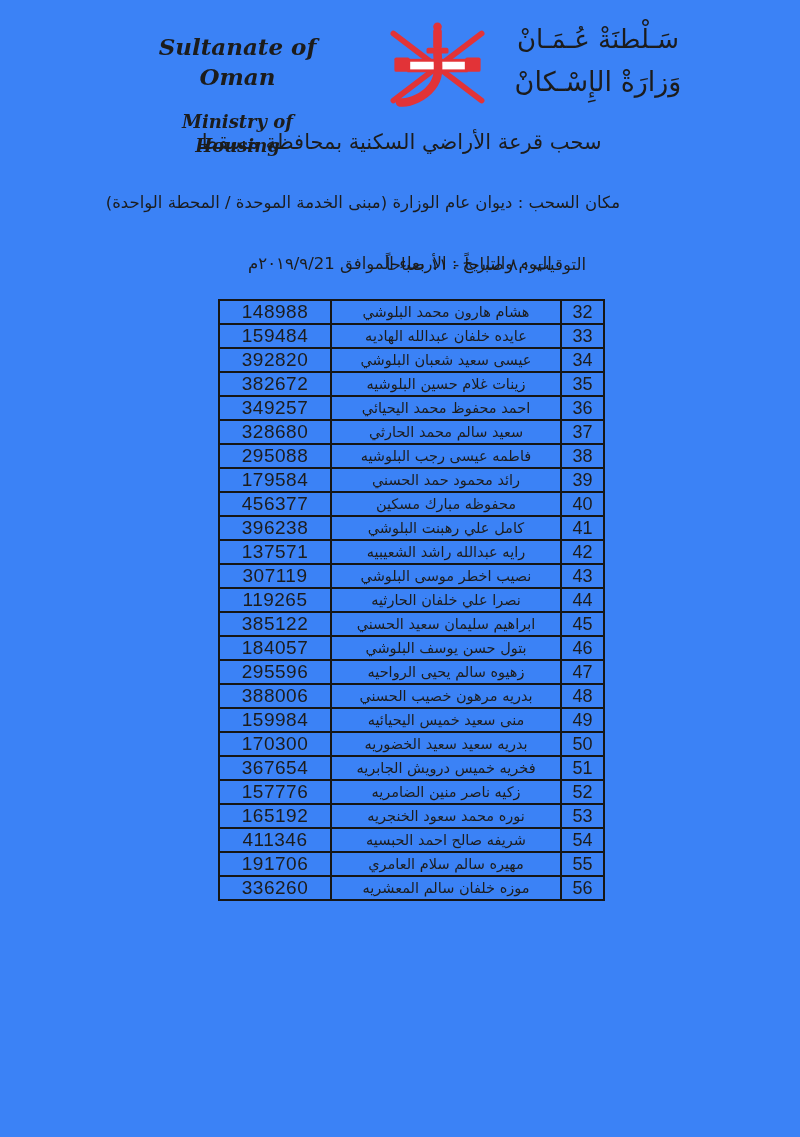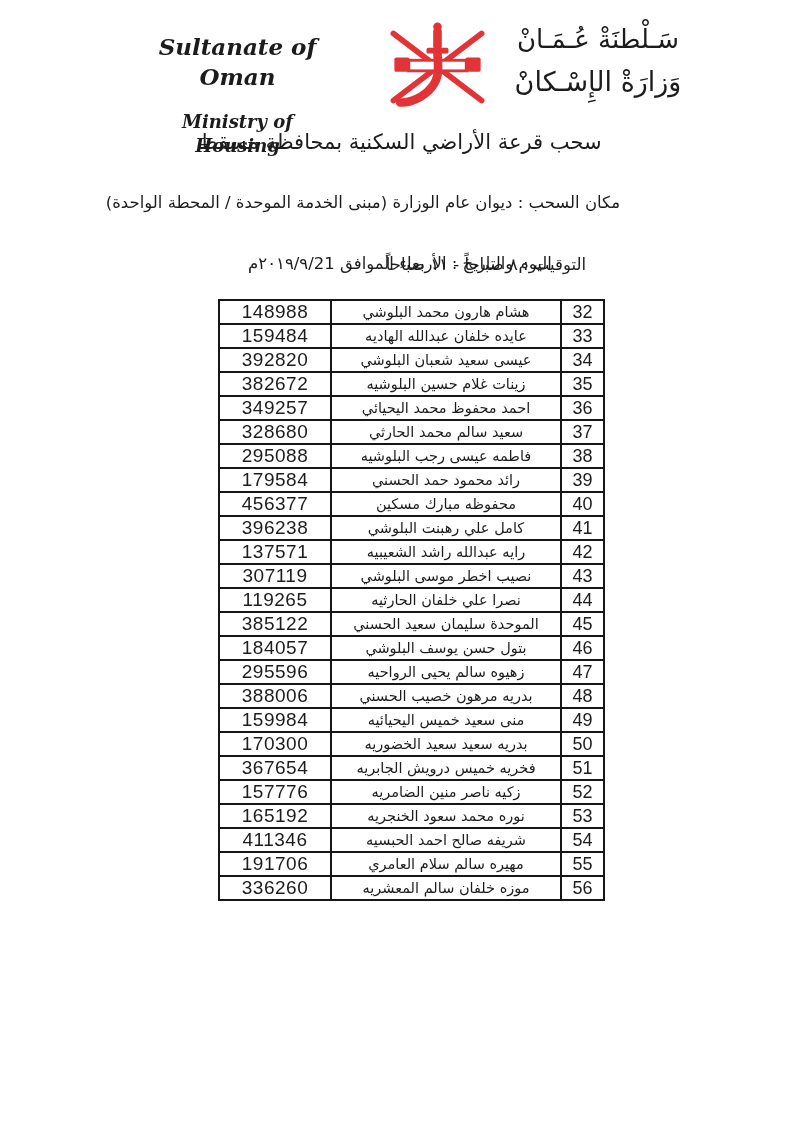--- a/index.html
+++ b/index.html
@@ -1,20 +1,20 @@
 <!DOCTYPE html>
 <html lang="ar"><head>
 <meta charset="utf-8">
 <style>
   html,body{margin:0;padding:0;background:#9a9a9a;}
   .page{
     position:relative;
     width:800px;height:1137px;
     margin:0 auto;
-    background:#ffffff;
+    background:#3b82f6;
     color:#1c1c1c;
     overflow:hidden;
     font-family:"DejaVu Sans",sans-serif;
   }
   
   .hdr-en{
     position:absolute;left:140px;top:32px;width:195px;
     text-align:center;
     font-family:"DejaVu Serif",serif;
     font-style:italic;font-weight:bold;
@@ -176,21 +176,21 @@
           <td class="c-name">نصيب اخطر موسى البلوشي</td>
           <td class="c-serial">43</td>
         </tr>
         <tr>
           <td class="c-num">119265</td>
           <td class="c-name">نصرا علي خلفان الحارثيه</td>
           <td class="c-serial">44</td>
         </tr>
         <tr>
           <td class="c-num">385122</td>
-          <td class="c-name">الموحدة سليمان سعيد الحسني</td>
+          <td class="c-name">ابراهيم سليمان سعيد الحسني</td>
           <td class="c-serial">45</td>
         </tr>
         <tr>
           <td class="c-num">184057</td>
           <td class="c-name">بتول حسن يوسف البلوشي</td>
           <td class="c-serial">46</td>
         </tr>
         <tr>
           <td class="c-num">295596</td>
           <td class="c-name">زهيوه سالم يحيى الرواحيه</td>

